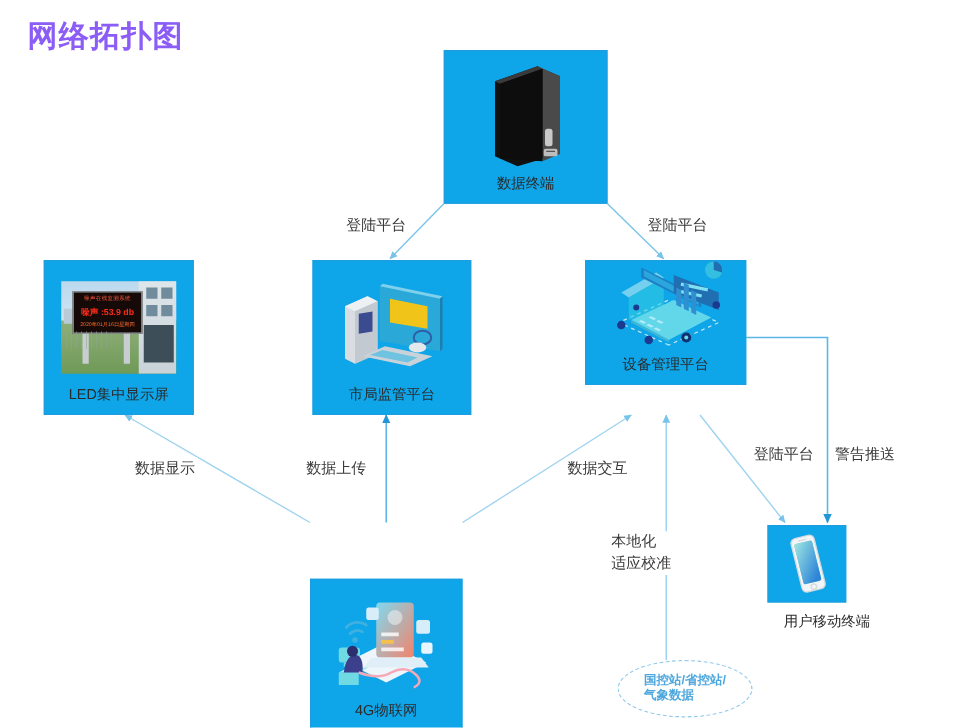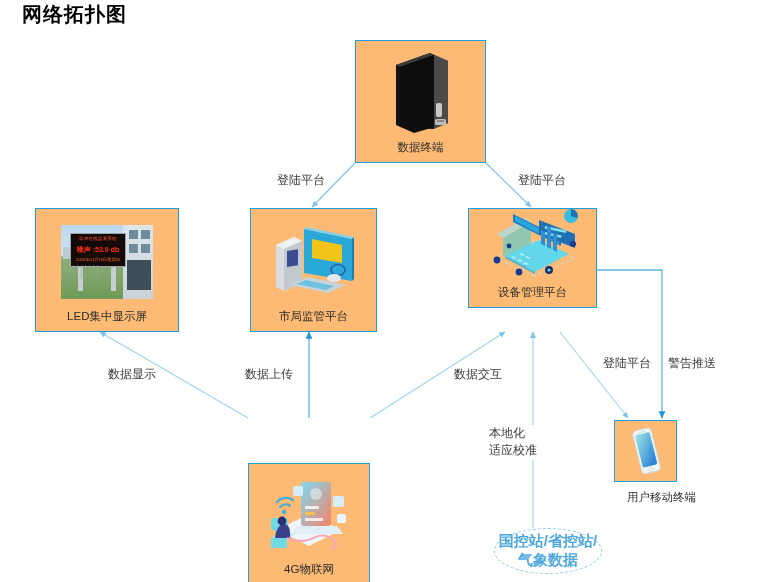--- a/index.html
+++ b/index.html
@@ -7,35 +7,35 @@
     width:771px;height:582px;
     background:#ffffff;
     font-family:"Liberation Sans","DejaVu Sans",sans-serif;
     overflow:hidden;
     position:relative;
   }
   #stage{position:absolute;left:0;top:0;width:771px;height:582px;}
 
   
   .title{
-    position:absolute;left:22px;top:1px;
+    position:absolute;left:22px;top:13px;
     font-family:"Liberation Serif","DejaVu Serif",serif;
-    font-size:20px;font-weight:bold;color:#000000;
+    font-size:24px;font-weight:bold;color:#8b5cf6;
     letter-spacing:1px;
     white-space:nowrap;
   }
 
   
   svg.edges{position:absolute;left:0;top:0;width:771px;height:582px;pointer-events:none;}
 
   
   .node{
     position:absolute;
     border:1.6px solid #1c9ee0;
-    background:#fdba74;
+    background:#0ea5e9;
     box-sizing:border-box;
     display:flex;flex-direction:column;
     align-items:center;justify-content:flex-end;
     overflow:hidden;
   }
   .node .art{
     flex:1 1 auto;width:100%;
     display:flex;align-items:center;justify-content:center;
     padding-top:4px;box-sizing:border-box;
   }
@@ -60,22 +60,22 @@
     white-space:nowrap;text-align:right;
   }
 
   
   .ellipse-node{
     position:absolute;
     border:1.4px dashed #8fc9ec;
     border-radius:50%;
     background:#ffffff;
     display:flex;align-items:center;justify-content:center;
-    text-align:center;
-    font-size:15px;color:#4fa8dd;font-weight:bold;
+    text-align:left;
+    font-size:10px;color:#4fa8dd;font-weight:bold;
     line-height:1.25;
     box-sizing:border-box;
   }
 
   
 
   
   .server{position:relative;width:62px;height:84px;}
 
   
@@ -141,21 +141,21 @@
           <rect x="46" y="52" width="6" height="14" rx="2" fill="#c9c9c9"></rect>
           <rect x="45" y="68" width="11" height="6" rx="1.5" fill="#bdbdbd"></rect>
           <line x1="47" y1="70" x2="54" y2="70" stroke="#555" stroke-width="1"></line>
           <polygon points="40,2 58,10 44,4" fill="#8c8c8c"></polygon>
         </svg>
       </div>
     </div>
     <div class="caption">数据终端</div>
   </div>
 
-  <div class="node" style="left:35px;top:208px;width:144px;height:124px;">
+  <div class="node" style="left:35px;top:208px;width:120px;height:124px;">
     <div class="art">
       <div class="led-photo">
 
         <div style="position:absolute;right:0;top:0;width:30px;height:74px;background:linear-gradient(#dfe6ea,#c8d2d8);"></div>
         <div style="position:absolute;right:3px;top:5px;width:9px;height:9px;background:#6f8b9c;"></div>
         <div style="position:absolute;right:15px;top:5px;width:9px;height:9px;background:#6f8b9c;"></div>
         <div style="position:absolute;right:3px;top:19px;width:9px;height:9px;background:#6f8b9c;"></div>
         <div style="position:absolute;right:15px;top:19px;width:9px;height:9px;background:#6f8b9c;"></div>
         <div style="position:absolute;right:2px;top:35px;width:24px;height:30px;background:#3d4e58;"></div>
 

